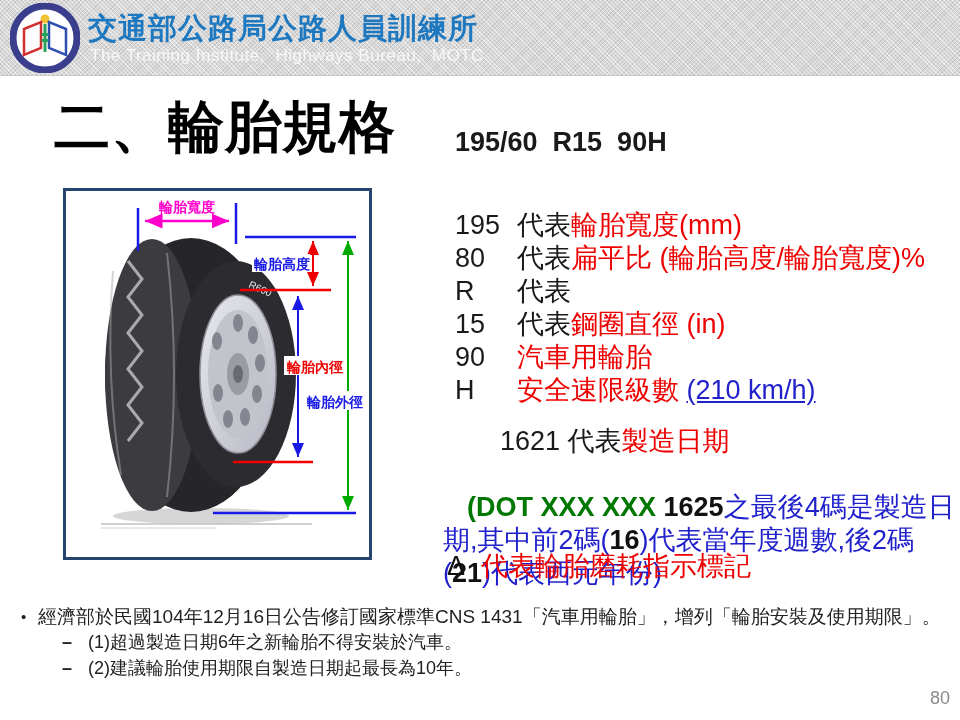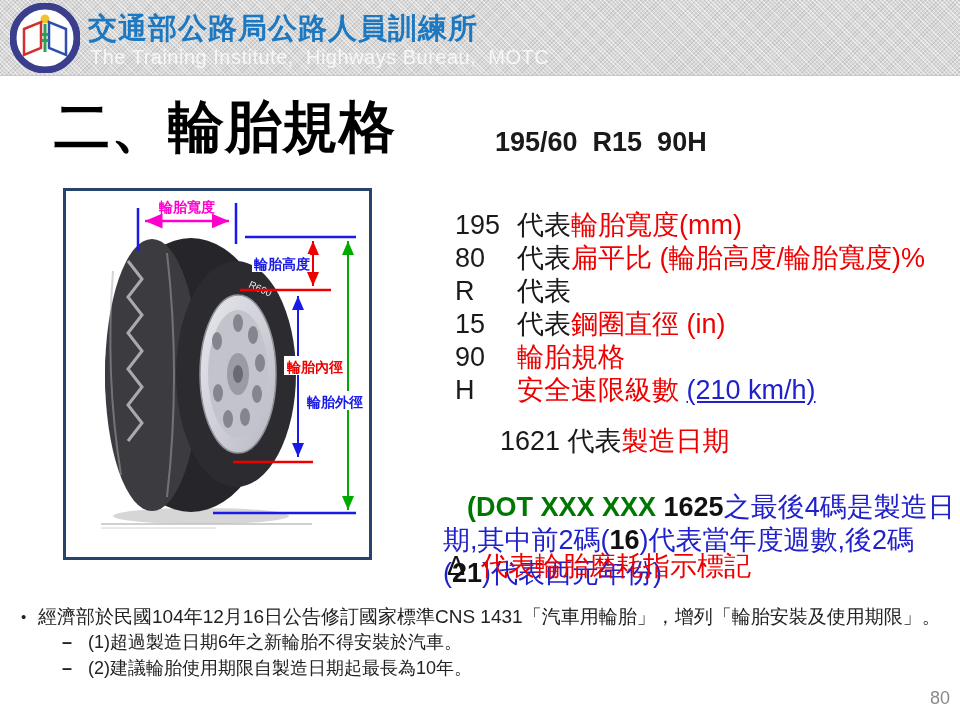--- a/index.html
+++ b/index.html
@@ -19,39 +19,39 @@
     border-bottom:1px solid #c9c9c9;
   }
   .logo { position:absolute; left:10px; top:3px; width:70px; height:70px; }
   .hdr-title {
     position:absolute; left:88px; top:9px;
     font-size:29px; font-weight:bold; color:#1e78c0; letter-spacing:1px;
     white-space:nowrap;
   }
   .hdr-sub {
     position:absolute; left:90px; top:46px;
-    font-size:20px; color:#f7f7f7; letter-spacing:.5px; white-space:pre;
+    font-size:17px; color:#f7f7f7; letter-spacing:.5px; white-space:pre;
   }
   
   .heading {
     position:absolute; left:54px; top:96px;
     font-size:56px; line-height:1.1; font-weight:bold; color:#000;
     letter-spacing:1px; white-space:nowrap;
   }
   
   .figure {
     position:absolute; left:63px; top:188px; width:309px; height:372px;
     border:3px solid #27446f; background:#fff;
   }
   .figure svg { display:block; }
   .flab { font:bold 14px "Liberation Sans", sans-serif; }
   
   .spec-title {
     position:absolute; left:455px; top:127px;
-    font-size:27px; font-weight:bold; color:#1a1a1a; white-space:pre;margin-left:40px;
+    font-size:27px; font-weight:bold; color:#1a1a1a; white-space:pre;
   }
   .spec-list { position:absolute; left:455px; top:166px; width:505px;margin-top:43px; }
   .spec-row { display:flex; font-size:27px; line-height:33px; color:#1a1a1a; white-space:pre; }
   .spec-code { flex:none; width:62px; }
   .red  { color:#ee0000; }
   .blue { color:#2121cc; }
   .blue-u { color:#2121cc; text-decoration:underline; }
   .green-b { color:#007700; font-weight:bold; }
   .black-b { color:#111; font-weight:bold; }
   .mfg {
@@ -175,21 +175,21 @@
     <div class="spec-row">
       <span class="spec-code">80</span><span>代表</span><span class="red">扁平比 (輪胎高度/輪胎寬度)%</span>
     </div>
     <div class="spec-row">
       <span class="spec-code">R</span><span>代表</span>
     </div>
     <div class="spec-row">
       <span class="spec-code">15</span><span>代表</span><span class="red">鋼圈直徑 (in)</span>
     </div>
     <div class="spec-row">
-      <span class="spec-code">90</span><span></span><span class="red">輪胎規格</span>
+      <span class="spec-code">90</span><span></span><span class="red">汽車用輪胎</span>
     </div>
     <div class="spec-row">
       <span class="spec-code">H</span><span></span><span class="red">安全速限級數 </span><span class="blue-u">(210 km/h)</span>
     </div>
   </div>
 
   <div class="mfg">
     <div class="mfg-line1">
       <span>1621 代表</span><span class="red">製造日期</span>
     </div>

